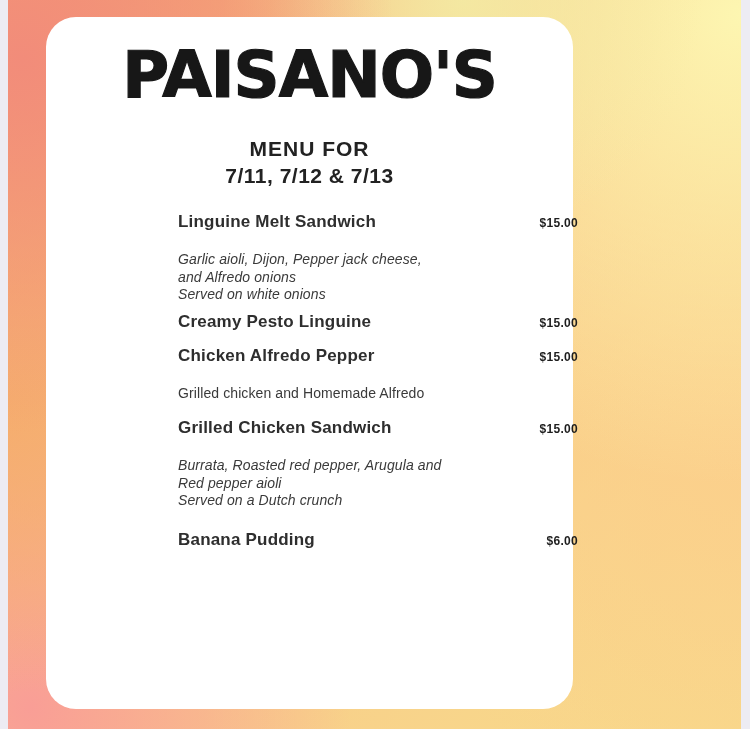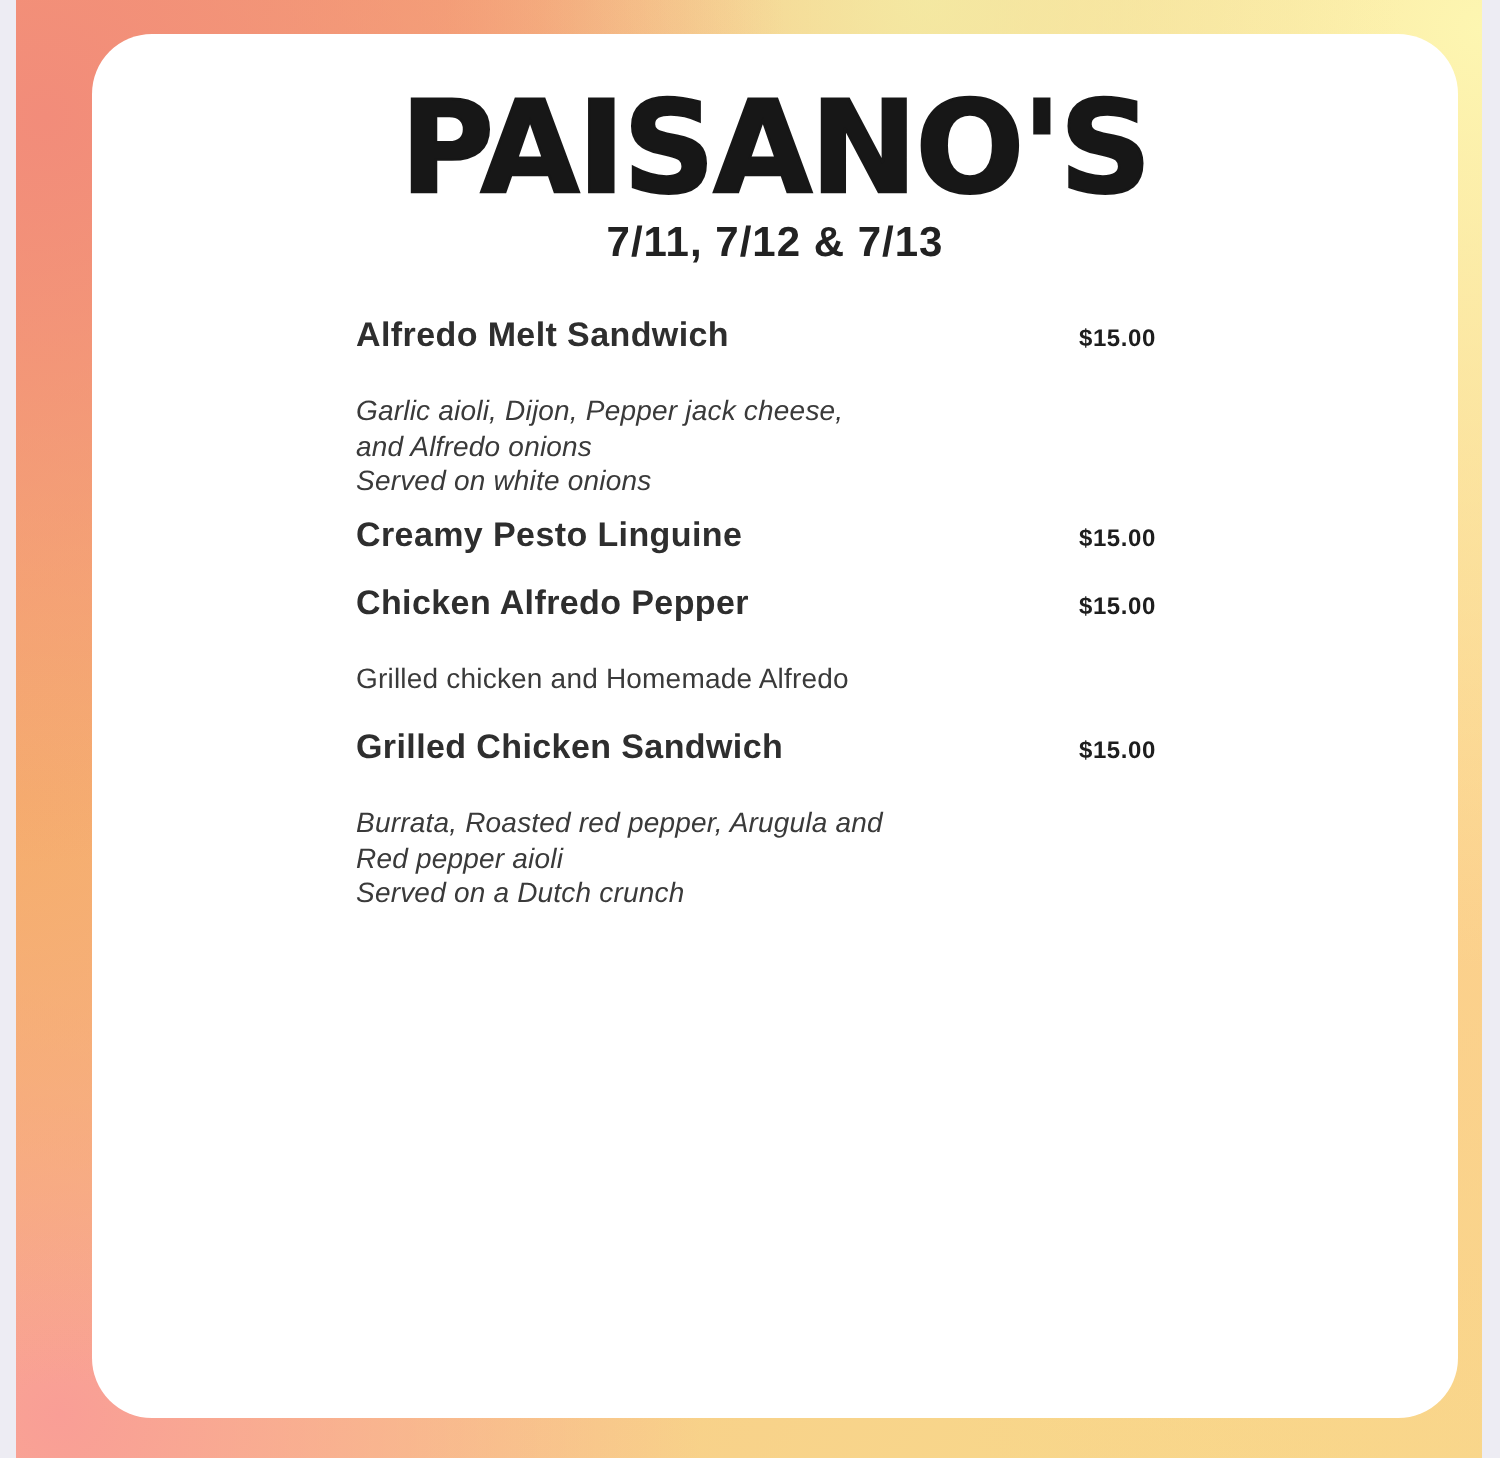--- a/index.html
+++ b/index.html
@@ -15,21 +15,21 @@
       radial-gradient(circle at 2% 8%,   rgba(242,140,122,1)   0%, rgba(242,140,122,0) 38%),
       radial-gradient(circle at 0% 55%,  rgba(245,173,109,.95) 0%, rgba(245,173,109,0) 35%),
       radial-gradient(circle at 3% 97%,  rgba(249,158,150,1)   0%, rgba(249,158,150,0) 32%),
       radial-gradient(circle at 62% 0%,  rgba(243,236,164,.85) 0%, rgba(243,236,164,0) 28%),
       radial-gradient(circle at 100% 2%, rgba(253,246,177,1)   0%, rgba(253,246,177,0) 46%),
       radial-gradient(circle at 100% 60%,rgba(252,207,140,.9)  0%, rgba(252,207,140,0) 45%),
       radial-gradient(circle at 95% 100%,rgba(248,216,138,.95) 0%, rgba(248,216,138,0) 50%),
       linear-gradient(135deg, #f4a070 0%, #f8c987 55%, #f8d98e 100%);
   }
   .card {
-    position:absolute; left:46px; top:17px; width:683px; height:692px;
+    position:absolute; left:46px; top:17px; width:527px; height:692px;
     background:#ffffff; border-radius:30px;
   }
   .header { text-align:center; }
   .title {
     margin-top:26px;
     font-family:"DejaVu Sans","Liberation Sans",sans-serif;
     font-size:64px; font-weight:700; line-height:1;
     letter-spacing:-1px; color:#171717;
     -webkit-text-stroke:1.2px #171717;
   }
@@ -63,26 +63,27 @@
   .desc.italic { font-style:italic; }
 </style>
 </head>
 <body>
 
 <div class="bg-gradient"></div>
 
 <div class="card">
   <div class="header">
     <div class="title">PAISANO'S</div>
+    <div class="menu-for">MENU FOR</div>
     <div class="dates">7/11, 7/12 &amp; 7/13</div>
   </div>
   <div class="menu-body">
       <div class="item">
         <div class="row">
-          <span class="name">Alfredo Melt Sandwich</span>
+          <span class="name">Linguine Melt Sandwich</span>
           <span class="price">$15.00</span>
         </div>
         <div class="desc italic">
           <div>Garlic aioli, Dijon, Pepper jack cheese,</div>
           <div>and Alfredo onions</div>
           <div>Served on white onions</div>
         </div>
       </div>
       <div class="item">
         <div class="row">
@@ -103,14 +104,20 @@
         <div class="row">
           <span class="name">Grilled Chicken Sandwich</span>
           <span class="price">$15.00</span>
         </div>
         <div class="desc italic">
           <div>Burrata, Roasted red pepper, Arugula and</div>
           <div>Red pepper aioli</div>
           <div>Served on a Dutch crunch</div>
         </div>
       </div>
+      <div class="item">
+        <div class="row">
+          <span class="name">Banana Pudding</span>
+          <span class="price">$6.00</span>
+        </div>
+      </div>
     </div>
 </div>
 
 </body></html>

